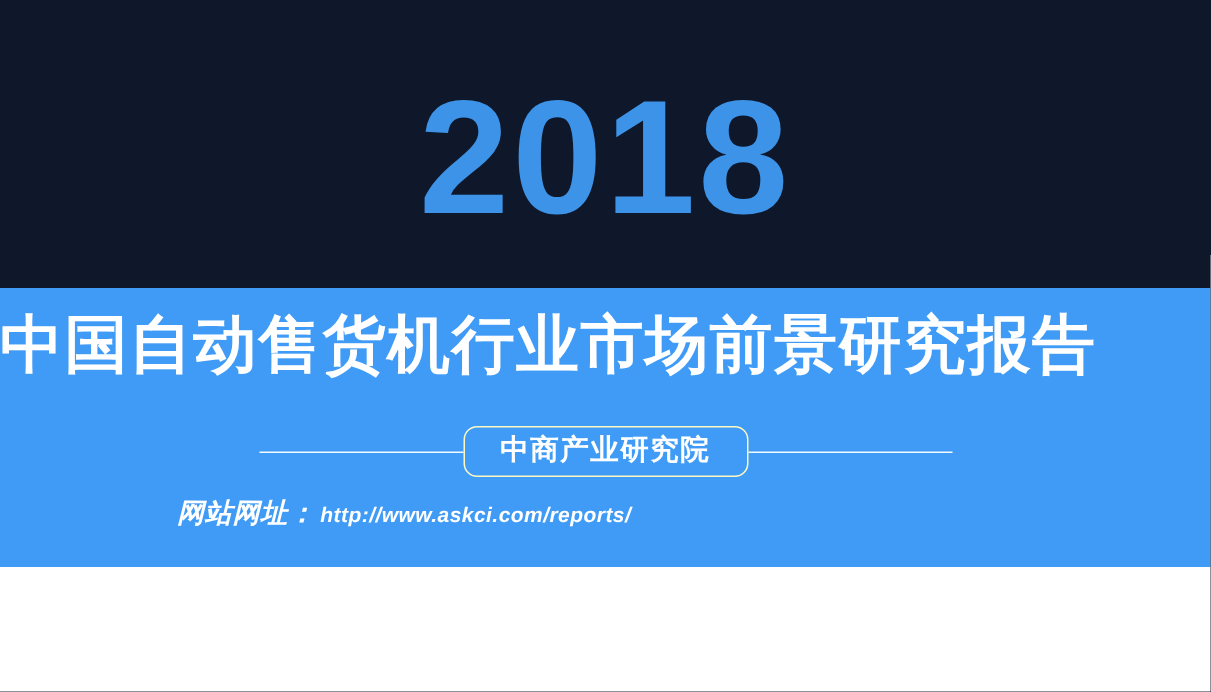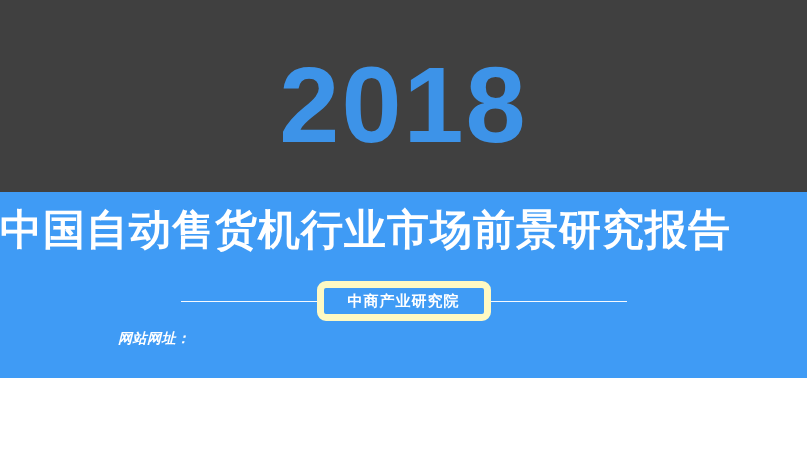--- a/index.html
+++ b/index.html
@@ -11,21 +11,21 @@
     height: 461px;
     background: #ffffff;
     font-family: "Liberation Sans", "DejaVu Sans", sans-serif;
     overflow: hidden;
     position: relative;
   }
 
   .cover {
     position: absolute;
     inset: 0;
-    background: #404040;
+    background: #0f172a;
   }
 
   
   .year-area {
     position: absolute;
     left: 0;
     top: 0;
     width: 807px;
     height: 192px;
     display: flex;
@@ -82,24 +82,24 @@
   .rule {
     height: 1px;
     width: 136px;
     background: #ffffff;
     opacity: 0.95;
     flex: none;
   }
   .badge {
     flex: none;
     margin: 0 0px;
-    border: 7px solid #fef9c3;
+    border: 1px solid #fef9c3;
     border-radius: 9px;
     padding: 4px 24px;
-    font-size: 15px;
+    font-size: 19px;
     font-weight: bold;
     color: #ffffff;
     letter-spacing: 1px;
     white-space: nowrap;
     line-height: 1.25;
   }
 
   
   .contact-row {
     position: absolute;
@@ -112,21 +112,21 @@
     position: absolute;
     display: flex;
     align-items: baseline;
     white-space: nowrap;
     color: #ffffff;
   }
   .contact-website { left: 118px; }
   .contact-hotline { left: 500px; }
 
   .contact-label {
-    font-size: 14px;
+    font-size: 18px;
     font-weight: bold;
     font-style: italic;
     letter-spacing: 0.5px;
   }
   .contact-value {
     font-size: 14px;
     font-weight: bold;
     font-style: italic;
     letter-spacing: 0.3px;
     margin-left: 3px;
@@ -158,20 +158,21 @@
     <div class="divider-row">
       <div class="rule"></div>
       <div class="badge">中商产业研究院</div>
       <div class="rule"></div>
     </div>
 
     <div class="contact-row">
 
       <div class="contact-item contact-website">
         <span class="contact-label">网站网址：</span>
+        <span class="contact-value">http://www.askci.com/reports/</span>
       </div>
 
 
     </div>
 
   </div>
 
   <div class="footer-area"></div>
 
 </div>

